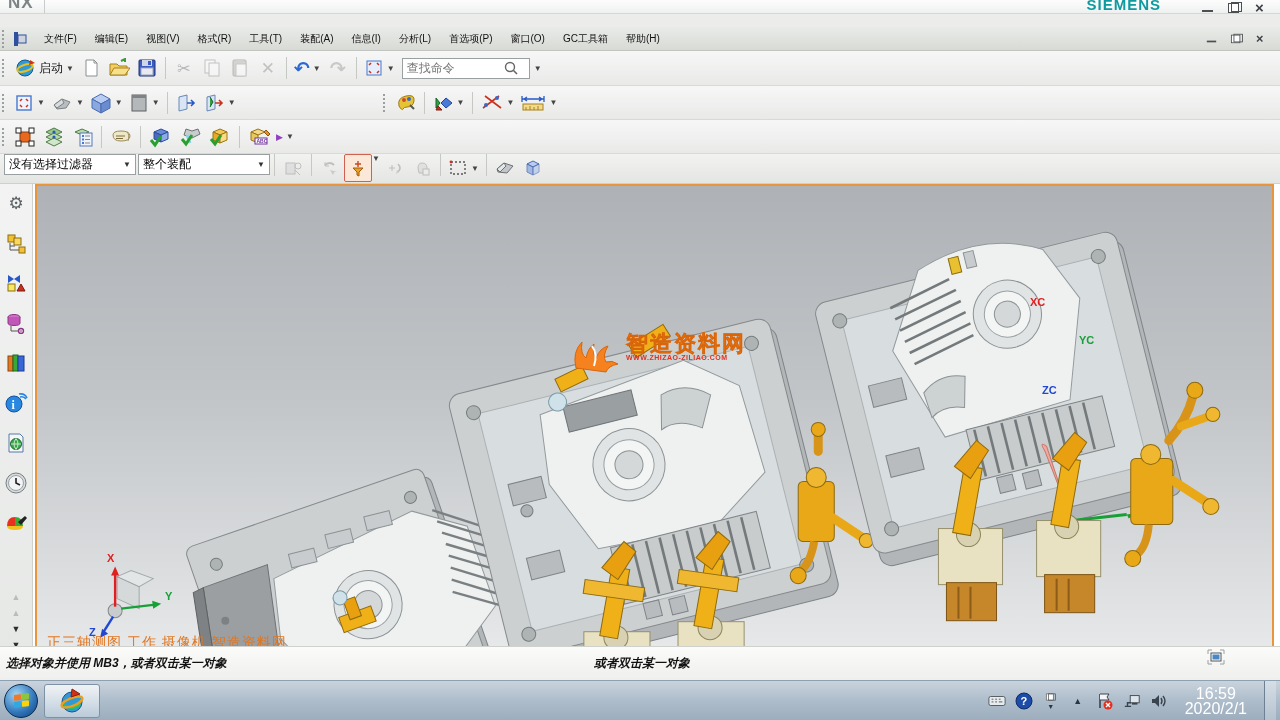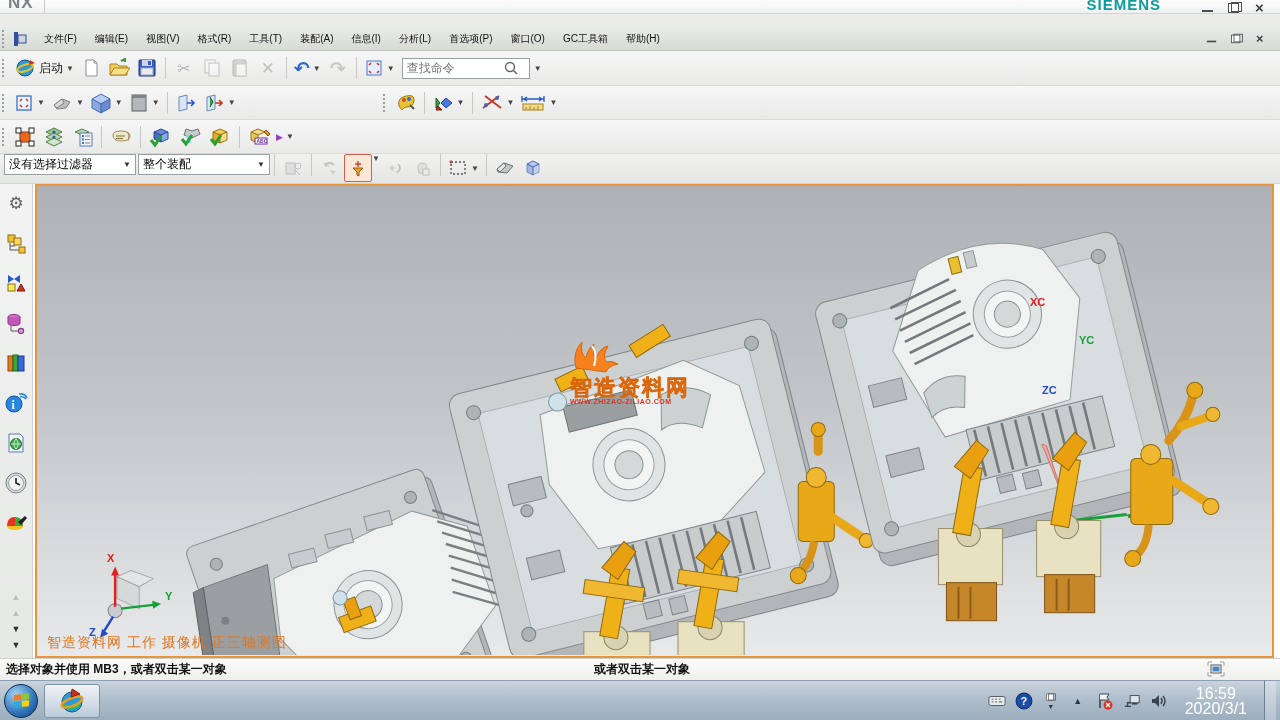--- a/index.html
+++ b/index.html
@@ -48,27 +48,27 @@
   #main { position:absolute; top:184px; bottom:62px; left:0; right:0; background:#fff; }
   #resourcebar { position:absolute; left:0; top:0; bottom:0; width:33px; background:linear-gradient(#f2f3f2,#e6e8e6); border-right:1px solid #cfd1cd; display:flex; flex-direction:column; align-items:center; padding-top:6px; gap:14px; }
   .rb-item { width:26px; height:26px; display:flex; align-items:center; justify-content:center; cursor:pointer; border-radius:2px; }
   .rb-scroll { margin-top:auto; display:flex; flex-direction:column; gap:6px; padding-bottom:8px; align-items:center; }
   .tri { font-size:9px; color:#2c2f31; }
   .tri.dis { color:#b8bcbc; }
 
   #viewport { position:absolute; left:35px; top:0; right:6px; bottom:0; border:2px solid #e8953c; background:linear-gradient(180deg,#aeb2b6 0%,#c2c5c8 45%,#e7e9ea 100%); overflow:hidden; }
   #gw-svg { position:absolute; inset:0; }
   #view-label { position:absolute; left:10px; bottom:4px; color:#e2761f; font-size:14px; letter-spacing:1px; white-space:nowrap; }
-  .wm { position:absolute; left:533px; top:148px; width:190px; display:flex; align-items:flex-start; gap:4px; pointer-events:none;flex-direction:column; }
+  .wm { position:absolute; left:533px; top:148px; width:190px; display:flex; align-items:flex-start; gap:4px; pointer-events:none; }
   .wm-text { color:#f5821f; font-size:22px; font-weight:bold; letter-spacing:2px; -webkit-text-stroke:.5px #d8650a; line-height:20px; }
   .wm-sub { color:#e03020; font-size:7px; font-weight:bold; letter-spacing:.5px; }
   .wcs-lab { position:absolute; font-size:11px; font-weight:bold; }
 
   
-  #statusbar { bottom:40px; height:22px; background:linear-gradient(#fbfbfa,#efefed); border-top:1px solid #cfd1cd; display:flex; align-items:center; font-size:12px; font-weight:bold; color:#111; }
+  #statusbar { bottom:40px; height:34px; background:linear-gradient(#fbfbfa,#efefed); border-top:1px solid #cfd1cd; display:flex; align-items:center; font-size:12px; font-weight:bold; color:#111;font-style:italic; }
   #status-left { padding-left:6px; }
   #status-center { position:absolute; left:594px; }
   #status-right { position:absolute; right:55px; top:2px; width:18px; height:16px; cursor:pointer; }
 
   
   #taskbar { bottom:0; height:40px; background:linear-gradient(#c9d3dd 0%,#aebdcb 50%,#9cadbd 100%); border-top:1px solid #8fa0b0; display:flex; align-items:center; }
   #start-orb { width:34px; height:34px; margin:0 6px 0 4px; border-radius:50%; background:radial-gradient(circle at 35% 30%,#9fd4f4,#2f74b8 60%,#123f74); border:1px solid #0c2c50; display:flex; align-items:center; justify-content:center; cursor:pointer; }
   .winflag { width:15px; height:13px; display:grid; grid-template-columns:7px 7px; grid-template-rows:6px 6px; gap:1px; transform:skewY(-6deg); }
   .winflag span { border-radius:1px; }
   .task-btn { width:56px; height:34px; border:1px solid #7e92a6; border-radius:3px; background:linear-gradient(rgba(255,255,255,.75),rgba(210,225,238,.55)); display:flex; align-items:center; justify-content:center; cursor:pointer; position:relative; }
@@ -754,21 +754,21 @@
       <svg width="52" height="40" viewBox="0 0 52 40">
         <path d="M6 34 q-4 -16 6 -26 q-2 12 4 16 q2 -10 8 -14 q-2 10 2 14 q4 -10 12 -12 q-6 10 -2 16 q6 -2 12 2 q-10 2 -12 8 z" fill="#f5821f" stroke="#d8650a"></path>
         <path d="M22 12 q6 8 2 20" fill="none" stroke="#fff" stroke-width="2"></path>
       </svg>
       <div>
         <div class="wm-text">智造资料网</div>
         <div class="wm-sub">WWW.ZHIZAO-ZILIAO.COM</div>
       </div>
     </div>
 
-    <div id="view-label">智造资料网 工作 摄像机 正三轴测图</div>
+    <div id="view-label">正三轴测图 工作 摄像机 智造资料网</div>
   </div>
 </div>
 
 <div class="bar" id="statusbar">
   <span id="status-left">选择对象并使用 MB3，或者双击某一对象</span>
   <span id="status-center">或者双击某一对象</span>
   <span id="status-right">
     <svg width="18" height="16" viewBox="0 0 18 16">
         <path d="M1 1 h4 M13 1 h4 M1 15 h4 M13 15 h4 M1 1 v4 M1 11 v4 M17 1 v4 M17 11 v4" stroke="#9aa0a2" fill="none"></path>
         <rect x="4" y="4" width="10" height="8" fill="#fff" stroke="#555"></rect>
@@ -830,17 +830,17 @@
         </svg>
       </span>
     <span class="tray-ic">
         <svg width="18" height="16" viewBox="0 0 18 16">
           <path d="M2 6 h3 l4 -4 v12 l-4 -4 h-3 z" fill="#3a444e"></path>
           <path d="M11 5 q2 3 0 6 M13 3 q4 5 0 10" fill="none" stroke="#3a444e" stroke-width="1.4"></path>
         </svg>
       </span>
     <span id="clock">
       <div>16:59</div>
-      <div>2020/3/1</div>
+      <div>2020/2/1</div>
     </span>
     <span id="show-desktop"></span>
   </span>
 </div>
 
 </body></html>

